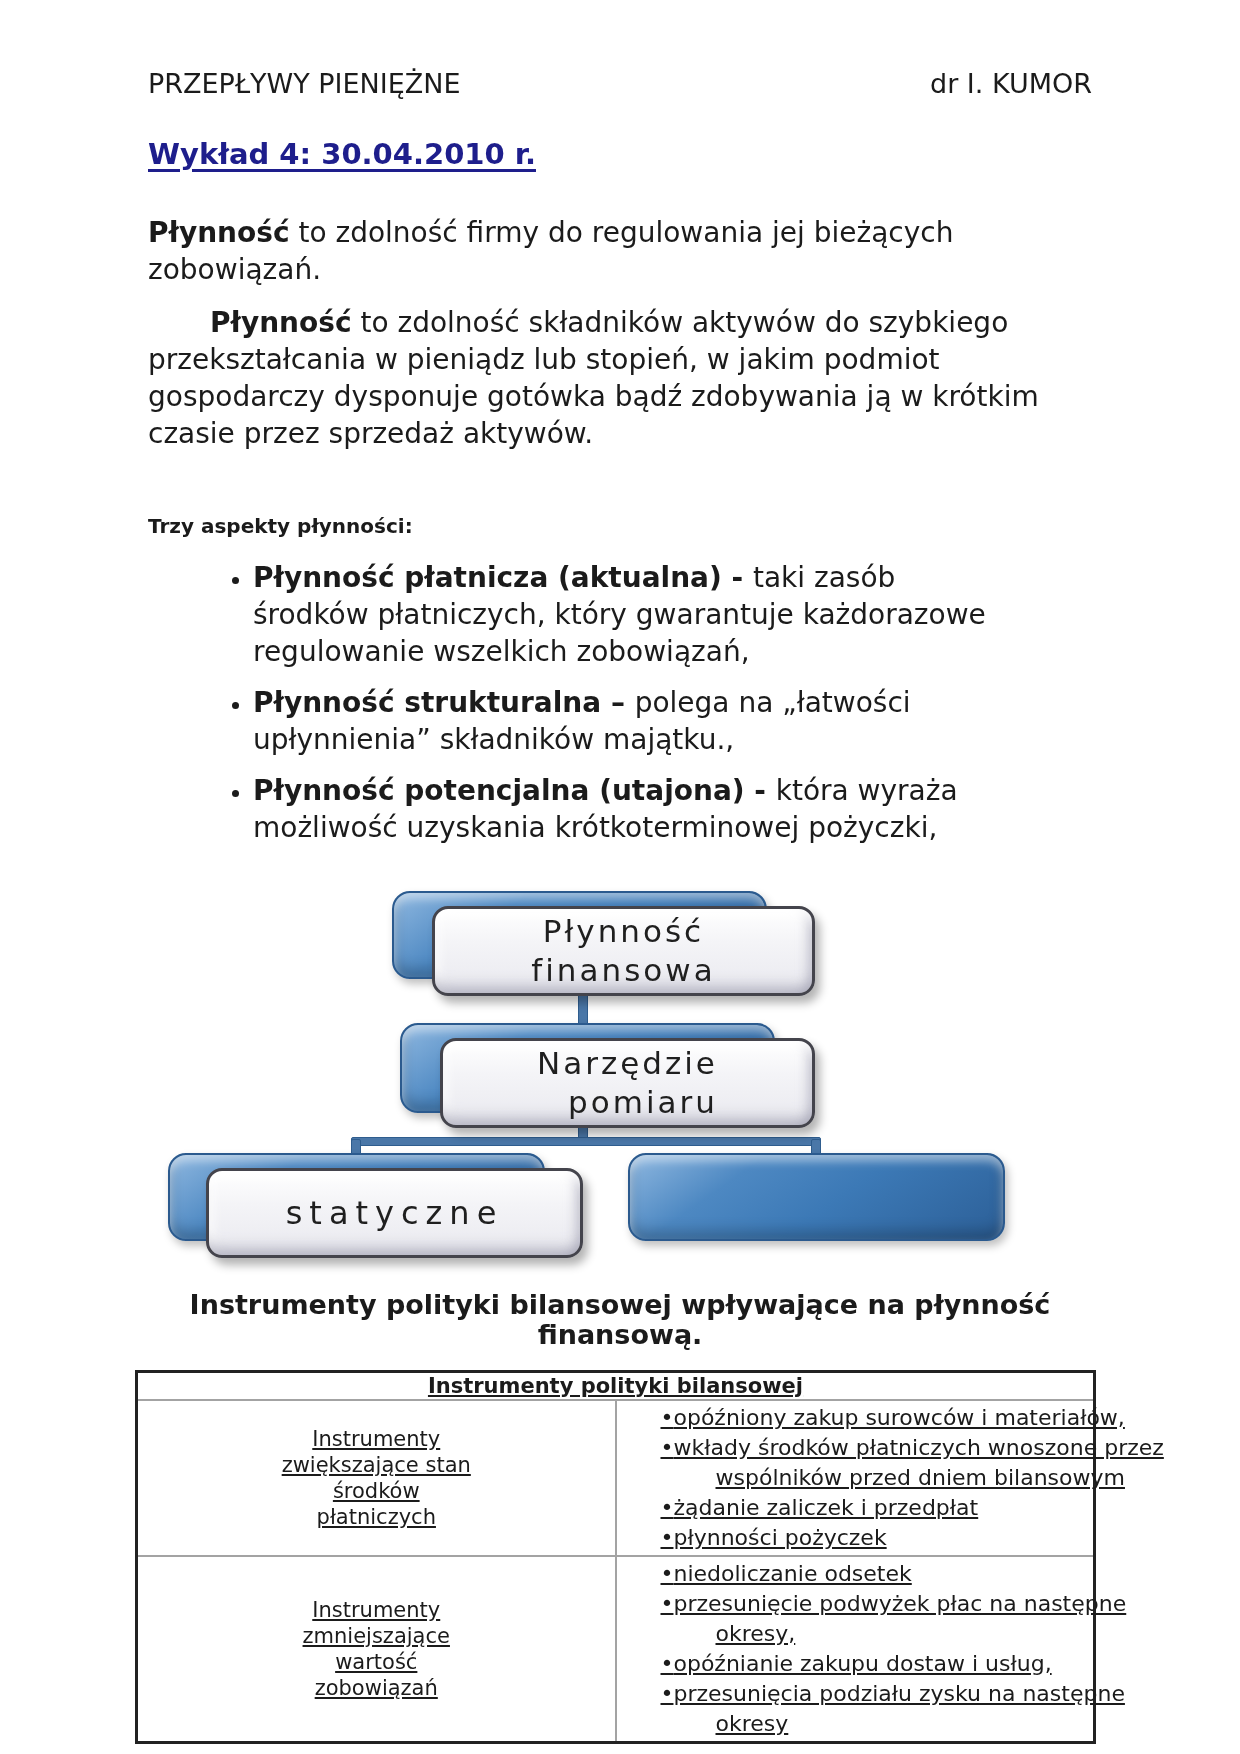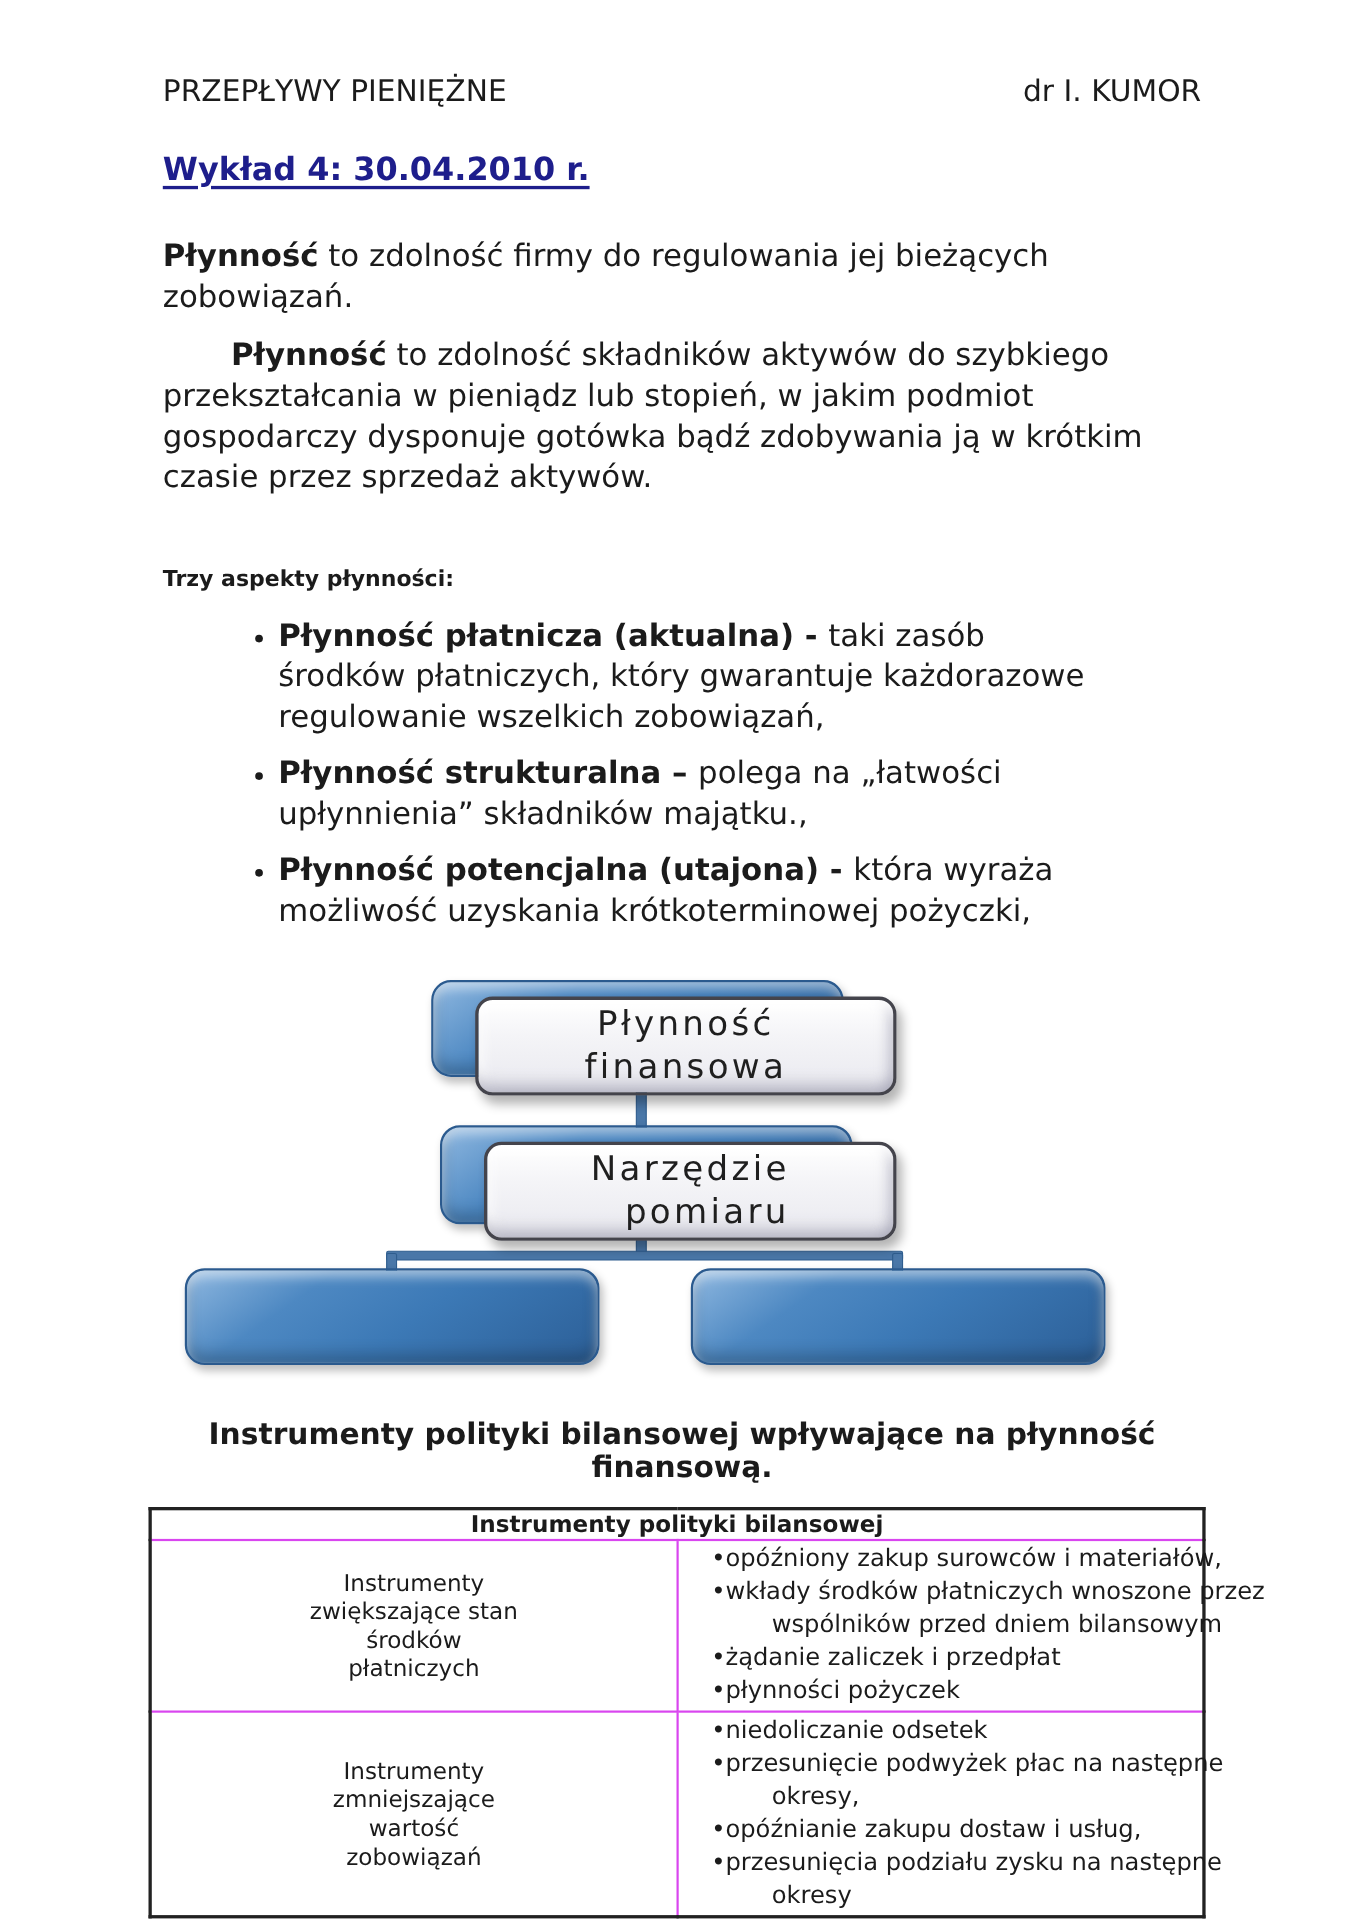--- a/index.html
+++ b/index.html
@@ -38,30 +38,30 @@
     display:flex;align-items:center;justify-content:center;text-align:center;
     font-size:31px;line-height:39px;letter-spacing:3px;color:#1f1f1f;white-space:pre-line;
   }
   .node.leaf{letter-spacing:7px;font-size:32px;}
 
   
   .table-title{margin:20px 0 0 0;font-size:27px;line-height:30px;font-weight:bold;text-align:center;}
   table.instr{
     border-collapse:collapse;margin:20px 0 0 -13px;width:961px;table-layout:fixed;
   }
-  table.instr th,table.instr td{border:2px solid #d946ef;}
+  table.instr th,table.instr td{border:2px solid #a3a3a3;text-decoration:underline;}
   table.instr{border:3px solid #222222;}
   table.instr th{
     font-size:21px;line-height:24px;font-weight:bold;text-align:center;padding:1px 2px;
   }
   td.rowlabel{
     width:237px;text-align:center;vertical-align:middle;
     font-size:21px;line-height:26px;white-space:pre-line;padding:4px 20px;
   }
-  td.rowbullets{padding:2px 0 2px 30px;vertical-align:top;border-top-width:3px;}
+  td.rowbullets{padding:2px 0 2px 44px;vertical-align:top;border-top-width:3px;}
   td.rowbullets ul{margin:0;padding:0;list-style:none;width:530px;font-size:22px;line-height:30px;}
   td.rowbullets li{padding-left:55px;text-indent:-55px;}
   td.rowbullets li::before{content:"\2022";}
 </style>
 </head>
 <body>
 
 <header class="doc-header">
   <span>PRZEPŁYWY PIENIĘŻNE</span>
   <span>dr I. KUMOR</span>
@@ -91,20 +91,21 @@
 
   <div class="dback" style="left:244px;top:33px;width:375px;height:88px;"></div>
   <div class="dback" style="left:252px;top:165px;width:375px;height:90px;"></div>
   <div class="dback" style="left:20px;top:295px;width:377px;height:88px;"></div>
   <div class="dback" style="left:480px;top:295px;width:377px;height:88px;"></div>
 
   <div class="node" style="left:284px;top:48px;width:383px;height:90px;">Płynność
 finansowa</div>
   <div class="node" style="left:292px;top:180px;width:375px;height:90px;text-align:right;">Narzędzie
 pomiaru</div>
+  <div class="node leaf" style="left:58px;top:310px;width:377px;height:90px;">statyczne</div>
 </div>
 
 <h3 class="table-title">Instrumenty polityki bilansowej wpływające na płynność finansową.</h3>
 
 <table class="instr">
   <tbody>
       <tr>
     <th colspan="2">Instrumenty polityki bilansowej</th>
   </tr>
   <tr>

